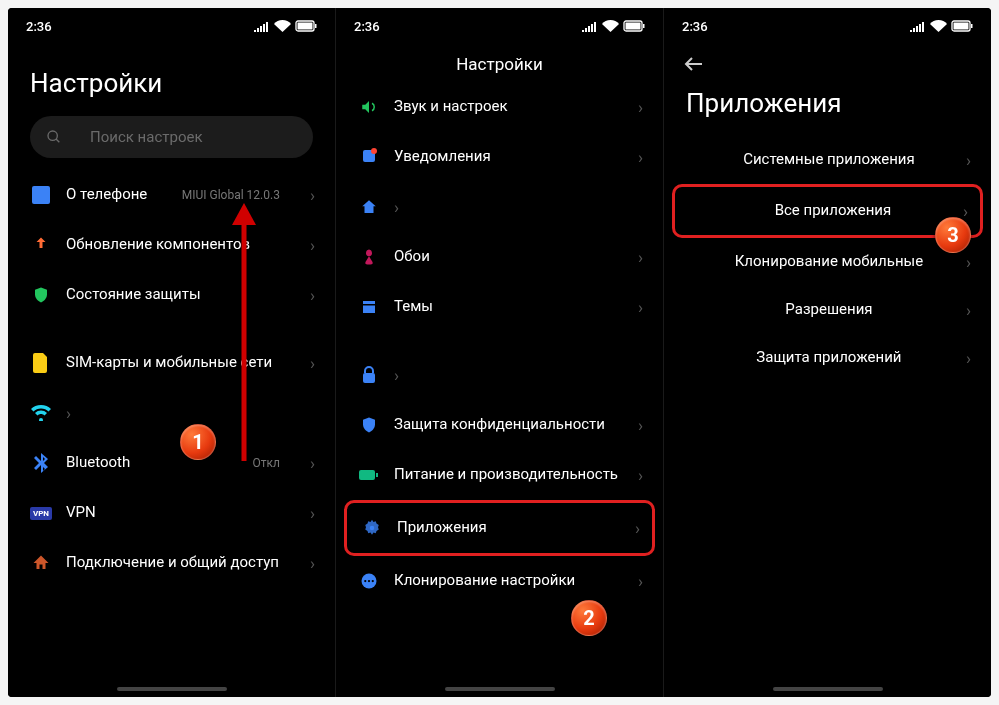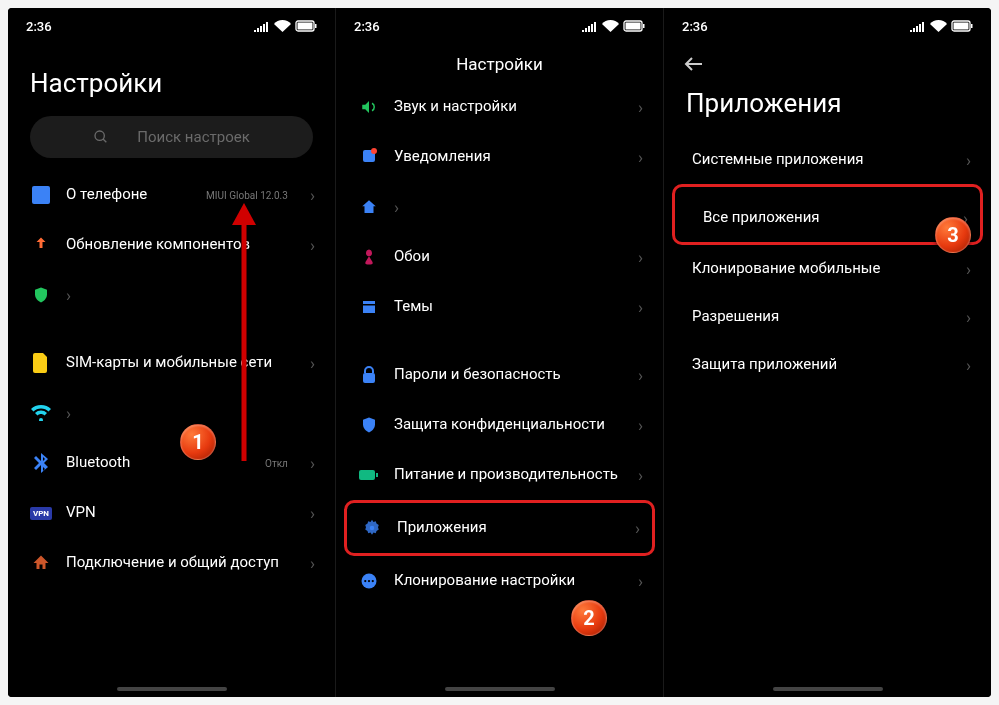--- a/index.html
+++ b/index.html
@@ -65,57 +65,56 @@
     margin: 0 22px 12px 22px;
     background: #1c1c1c;
     border-radius: 22px;
     height: 42px;
     display: flex;
     align-items: center;
     padding: 0 16px;
     color: #6a6a6a;
     font-size: 15px;
     gap: 28px;
-    justify-content: center;
   }
   .list { padding: 0 0 0 0; }
   .item {
     display: flex;
     align-items: center;
     padding: 14px 20px 14px 22px;
     min-height: 48px;
     gap: 14px;
     cursor: pointer;
   }
-  .item.noicon { padding-left: 28px; gap: 0; }
+  .item.noicon { padding-left: 28px; gap: 0; text-align: center; }
   .iconbox {
     width: 22px; height: 22px;
     display: flex; align-items: center; justify-content: center;
     flex-shrink: 0;
   }
   .item-text {
     flex: 1;
     font-size: 15px;
     line-height: 1.3;
   }
   .item-sub {
-    font-size: 10px;
+    font-size: 12px;
     color: #777;
-    margin-right: 8px;
+    margin-right: 16px;
   }
   .chev { color: #555; font-size: 17px; }
   .divider { height: 18px; }
   .highlight {
     border: 3px solid #e02020;
     border-radius: 10px;
     margin: 0 8px;
     position: relative;
   }
   .highlight .item { padding-left: 14px; padding-right: 12px; }
-  .highlight.noicon-hl .item { padding-left: 28px; margin-top: 7px; }
+  .highlight.noicon-hl .item { padding-left: 28px; }
   .badge {
     position: absolute;
     width: 36px; height: 36px;
     border-radius: 50%;
     background: radial-gradient(circle at 32% 28%, #ff7a3a 0%, #e73a0f 55%, #9c1a00 100%);
     color: #fff;
     font-size: 20px;
     font-weight: 700;
     display: flex; align-items: center; justify-content: center;
     box-shadow: 0 2px 4px rgba(0,0,0,.6), inset 0 1px 2px rgba(255,255,255,.3);
@@ -197,20 +196,21 @@
           </span>
         <span class="item-text">Обновление компонентов</span>
         <span class="chev">›</span>
       </div>
       <div class="item">
         <span class="iconbox ic-green">
             <svg width="18" height="18" viewBox="0 0 24 24" fill="currentColor">
               <path d="M12 2l8 3v6c0 5-3.5 9-8 11-4.5-2-8-6-8-11V5z"></path>
             </svg>
           </span>
+        <span class="item-text">Состояние защиты</span>
         <span class="chev">›</span>
       </div>
       <div class="divider"></div>
       <div class="item">
         <span class="iconbox ic-yellow">
             <svg width="16" height="20" viewBox="0 0 16 20" fill="currentColor">
               <path d="M2 0h8l4 4v14a2 2 0 01-2 2H2a2 2 0 01-2-2V2a2 2 0 012-2z"></path>
             </svg>
           </span>
         <span class="item-text">SIM-карты и мобильные сети</span>
@@ -280,21 +280,21 @@
     </div>
     <div class="page-title small">Настройки</div>
     <div class="list">
       <div class="item">
         <span class="iconbox ic-green">
             <svg width="18" height="18" viewBox="0 0 24 24" fill="currentColor">
               <path d="M3 9v6h4l5 5V4L7 9z"></path>
               <path d="M16 7c2 1 3 3 3 5s-1 4-3 5" stroke="currentColor" stroke-width="2" fill="none"></path>
             </svg>
           </span>
-        <span class="item-text">Звук и настройки</span>
+        <span class="item-text">Звук и настроек</span>
         <span class="chev">›</span>
       </div>
       <div class="item">
         <span class="iconbox ic-blue">
             <svg width="16" height="18" viewBox="0 0 16 18" fill="currentColor">
               <rect x="2" y="2" width="12" height="12" rx="2"></rect>
               <circle cx="13" cy="3" r="3" fill="#f43"></circle>
             </svg>
           </span>
         <span class="item-text">Уведомления</span>
@@ -327,21 +327,20 @@
         <span class="chev">›</span>
       </div>
       <div class="divider"></div>
       <div class="item">
         <span class="iconbox ic-blue">
             <svg width="16" height="18" viewBox="0 0 16 18" fill="currentColor">
               <rect x="2" y="7" width="12" height="10" rx="2"></rect>
               <path d="M4 7V5a4 4 0 018 0v2" stroke="currentColor" stroke-width="2" fill="none"></path>
             </svg>
           </span>
-        <span class="item-text">Пароли и безопасность</span>
         <span class="chev">›</span>
       </div>
       <div class="item">
         <span class="iconbox ic-blue">
             <svg width="18" height="18" viewBox="0 0 24 24" fill="currentColor">
               <path d="M12 2l8 3v6c0 5-3.5 9-8 11-4.5-2-8-6-8-11V5z"></path>
             </svg>
           </span>
         <span class="item-text">Защита конфиденциальности</span>
         <span class="chev">›</span>

